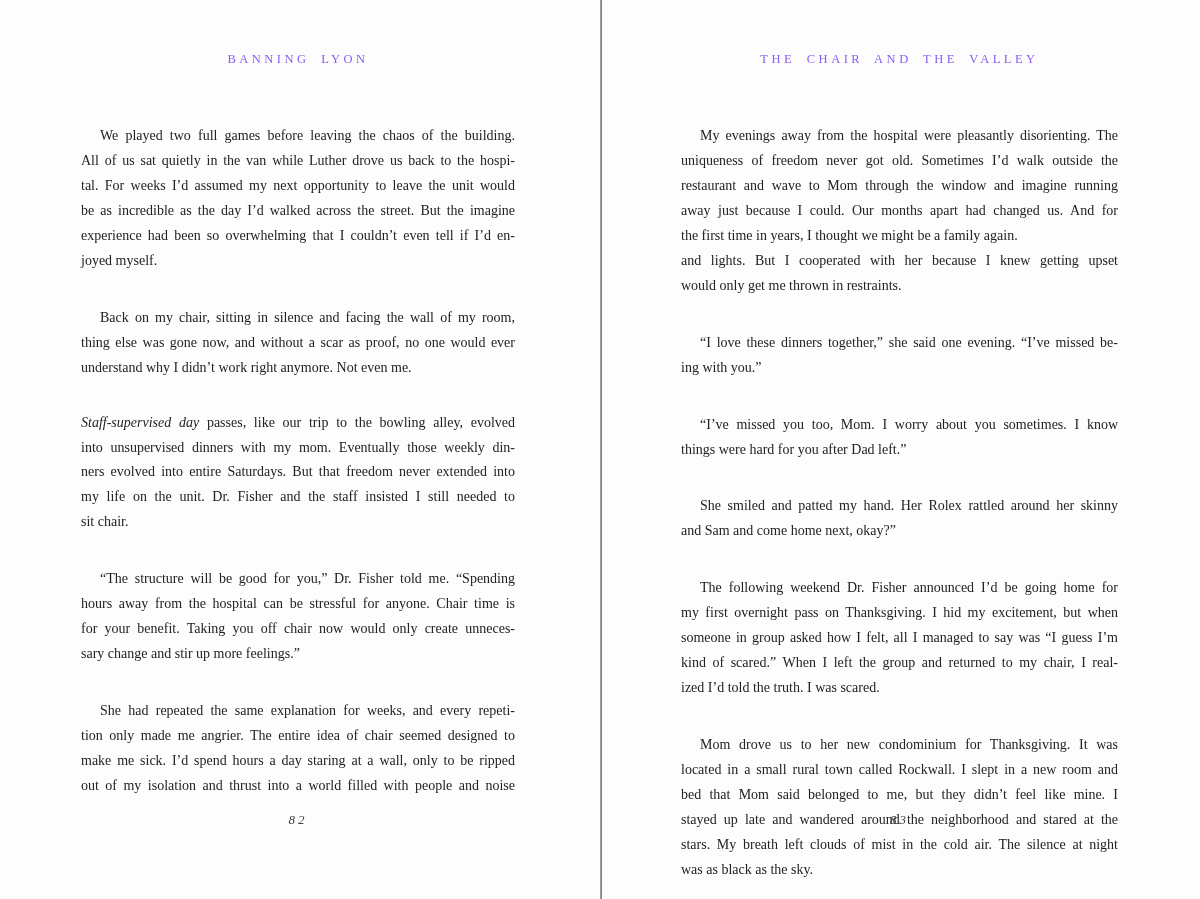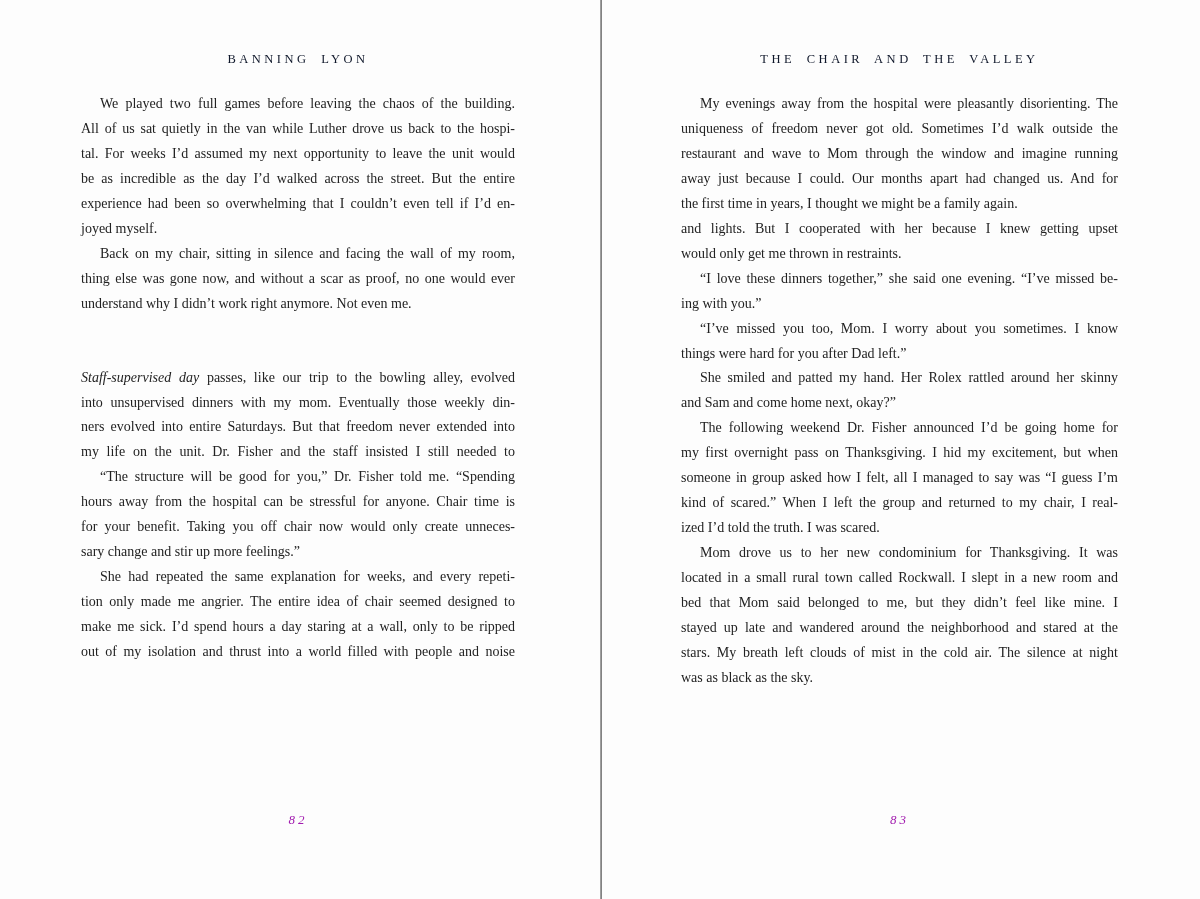--- a/index.html
+++ b/index.html
@@ -33,82 +33,83 @@
 
   .running-header {
     position: absolute;
     top: 52px;
     left: 0;
     right: 0;
     text-align: center;
     font-size: 12.5px;
     letter-spacing: 3.5px;
     word-spacing: 5px;
-    color: #0f172a;
+    color: #8b5cf6;
   }
 
   .page-body {
     position: absolute;
     top: 92px;
     left: 0;
     right: 0;
     font-size: 14px;
     line-height: 24.95px;
     color: #222222;
   }
 
   .line {
     text-align: justify;
     text-align-last: justify;
     text-justify: inter-word;
     white-space: normal;
   }
-  .line.indent  { text-indent: 19px; }
+  .line.indent  { text-indent: 19px; margin-top: 32px; }
   .line.endline { text-align-last: left; }
 
   .ital { font-style: italic; }
 
   .page-number {
     position: absolute;
     top: 812px;
     left: 0;
     right: 0;
     text-align: center;
     font-style: italic;
     font-size: 13px;
     letter-spacing: 3px;
-    color: #a21caf;
+    color: #404040;
   }
 </style>
 </head>
 <body>
 
 <div class="spread">
 
   <div class="page left">
     <div class="running-header">BANNING LYON</div>
     <div class="page-body">
         <div class="para">
           <div class="line indent">We played two full games before leaving the chaos of the building.</div>
           <div class="line">All of us sat quietly in the van while Luther drove us back to the hospi-</div>
           <div class="line">tal. For weeks I’d assumed my next opportunity to leave the unit would</div>
-          <div class="line">be as incredible as the day I’d walked across the street. But the entire</div>
+          <div class="line">be as incredible as the day I’d walked across the street. But the imagine</div>
           <div class="line">experience had been so overwhelming that I couldn’t even tell if I’d en-</div>
           <div class="line endline">joyed myself.</div>
         </div>
         <div class="para">
           <div class="line indent">Back on my chair, sitting in silence and facing the wall of my room,</div>
           <div class="line">thing else was gone now, and without a scar as proof, no one would ever</div>
           <div class="line endline">understand why I didn’t work right anymore. Not even me.</div>
         </div>
-        <div class="para" style="margin-top: 49px;">
+        <div class="para" style="margin-top: 30px;">
           <div class="line"><span class="ital">Staff-supervised day</span> passes, like our trip to the bowling alley, evolved</div>
           <div class="line">into unsupervised dinners with my mom. Eventually those weekly din-</div>
           <div class="line">ners evolved into entire Saturdays. But that freedom never extended into</div>
           <div class="line">my life on the unit. Dr. Fisher and the staff insisted I still needed to</div>
+          <div class="line endline">sit chair.</div>
         </div>
         <div class="para">
           <div class="line indent">“The structure will be good for you,” Dr. Fisher told me. “Spending</div>
           <div class="line">hours away from the hospital can be stressful for anyone. Chair time is</div>
           <div class="line">for your benefit. Taking you off chair now would only create unneces-</div>
           <div class="line endline">sary change and stir up more feelings.”</div>
         </div>
         <div class="para">
           <div class="line indent">She had repeated the same explanation for weeks, and every repeti-</div>
           <div class="line">tion only made me angrier. The entire idea of chair seemed designed to</div>

